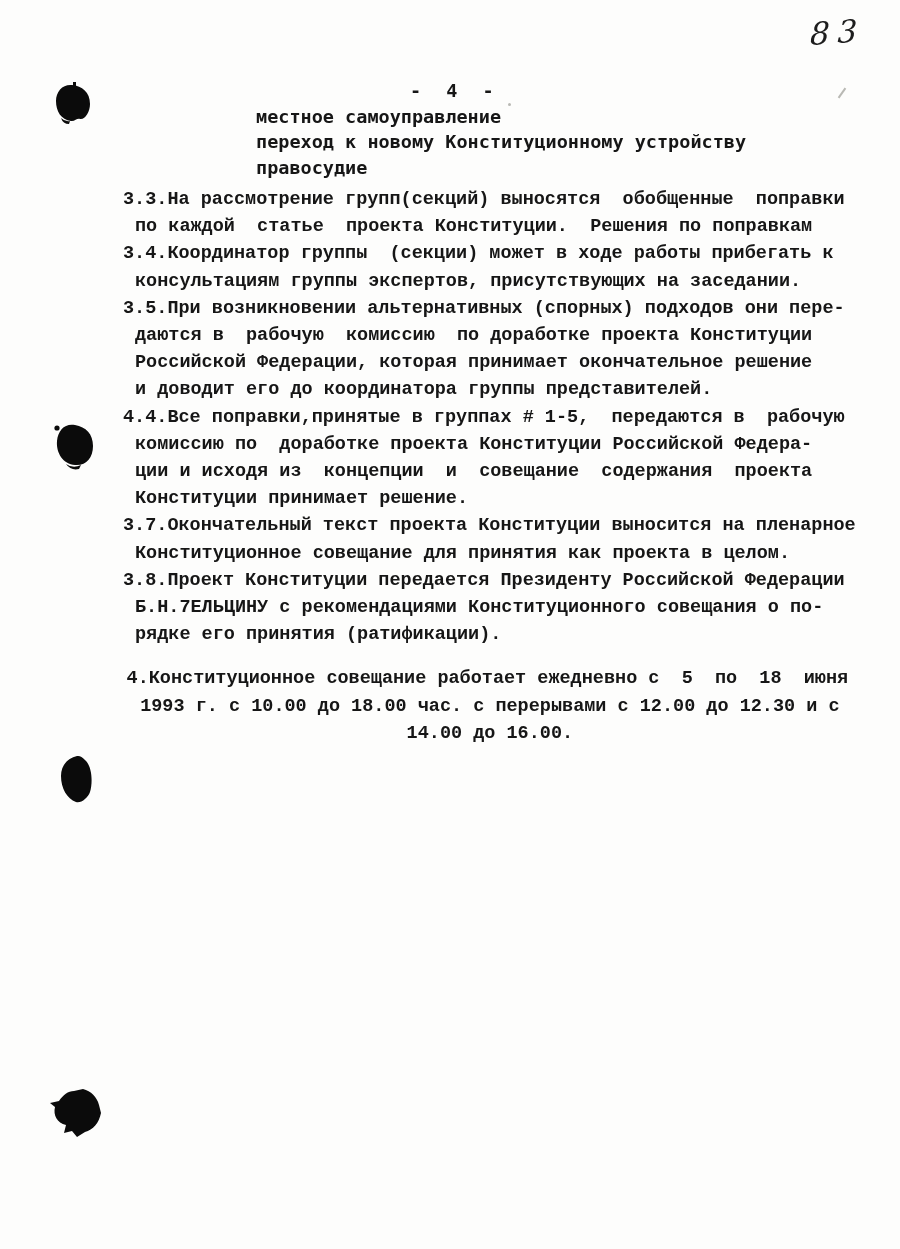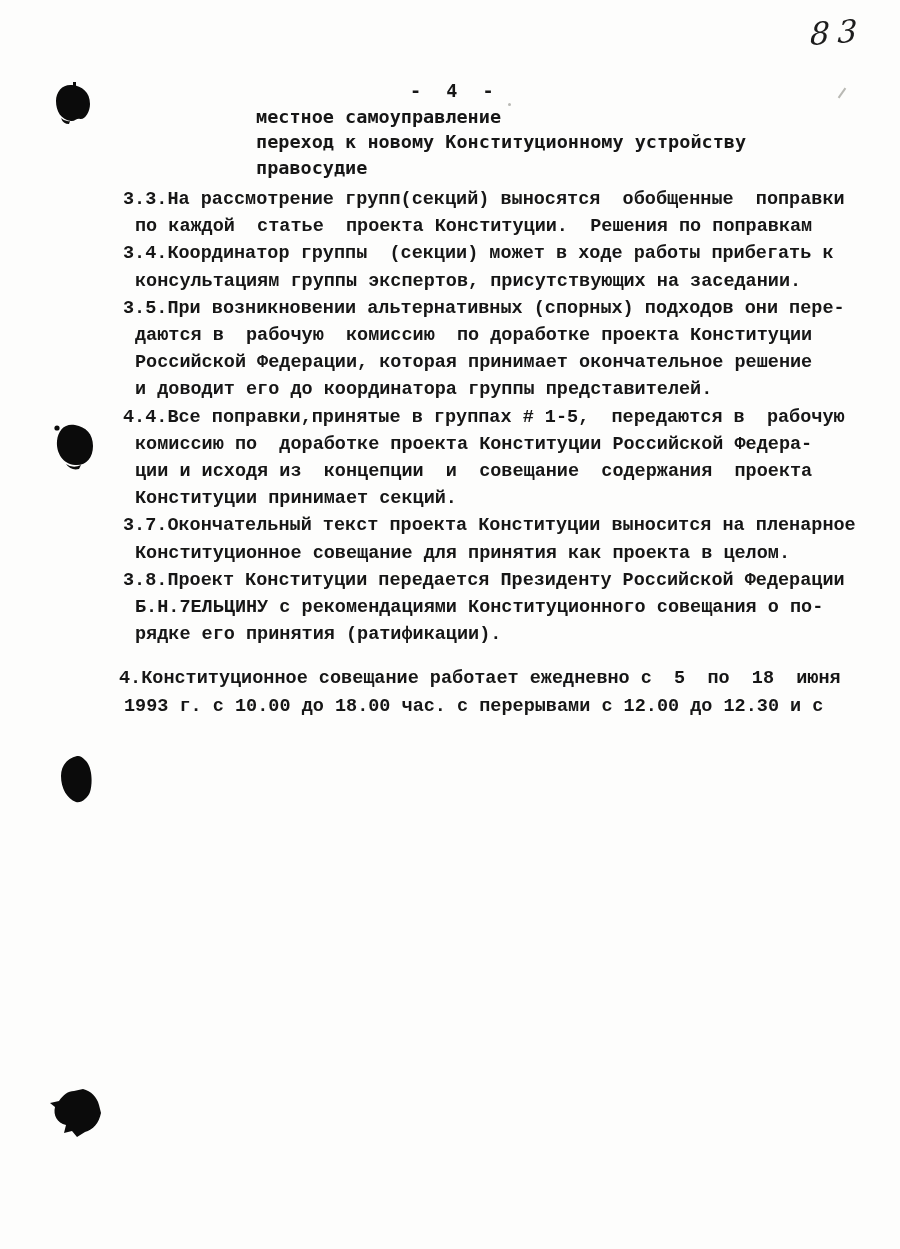--- a/index.html
+++ b/index.html
@@ -37,21 +37,21 @@
     font-size:18.5px; line-height:25.3px;
   }
 
   
   .bodytext {
     position:absolute; left:123px; top:186px;
     font-size:18.5px; line-height:27.2px;font-family:Liberation Mono, monospace;
   }
   .bodytext .cont { padding-left:12px; }
   .sec { margin:0; }
-  .sec4 { margin-top:17px; }
+  .sec4 { margin-top:17px;text-align:center; }
   .sec4 .first { margin-left:-4px; }
   .sec4 .cont  { padding-left:1px; }
 
   .blot { position:absolute; }
   .speck {
     position:absolute; background:#b9b9b4;
   }
   .speck1 { left:836px; top:92px; width:12px; height:2px; transform:rotate(-55deg); }
   .speck2 { left:508px; top:103px; width:3px; height:3px; border-radius:50%; }
 </style>
@@ -109,33 +109,34 @@
       <div class="ln first">3.5.При возникновении альтернативных (спорных) подходов они пере-</div>
       <div class="ln cont">даются в  рабочую  комиссию  по доработке проекта Конституции</div>
       <div class="ln cont">Российской Федерации, которая принимает окончательное решение</div>
       <div class="ln cont">и доводит его до координатора группы представителей.</div>
     </div>
 
     <div class="sec">
       <div class="ln first">4.4.Все поправки,принятые в группах # 1-5,  передаются в  рабочую</div>
       <div class="ln cont">комиссию по  доработке проекта Конституции Российской Федера-</div>
       <div class="ln cont">ции и исходя из  концепции  и  совещание  содержания  проекта</div>
-      <div class="ln cont">Конституции принимает секций.</div>
+      <div class="ln cont">Конституции принимает решение.</div>
     </div>
 
     <div class="sec">
       <div class="ln first">3.7.Окончательный текст проекта Конституции выносится на пленарное</div>
       <div class="ln cont">Конституционное совещание для принятия как проекта в целом.</div>
     </div>
 
     <div class="sec">
       <div class="ln first">3.8.Проект Конституции передается Президенту Российской Федерации</div>
       <div class="ln cont">Б.Н.7ЕЛЬЦИНУ с рекомендациями Конституционного совещания о по-</div>
       <div class="ln cont">рядке его принятия (ратификации).</div>
     </div>
 
     <div class="sec sec4">
       <div class="ln first">4.Конституционное совещание работает ежедневно с  5  по  18  июня</div>
       <div class="ln cont">1993 г. с 10.00 до 18.00 час. с перерывами с 12.00 до 12.30 и с</div>
+      <div class="ln cont">14.00 до 16.00.</div>
     </div>
 
   </div>
 </div>
 
 </body></html>

